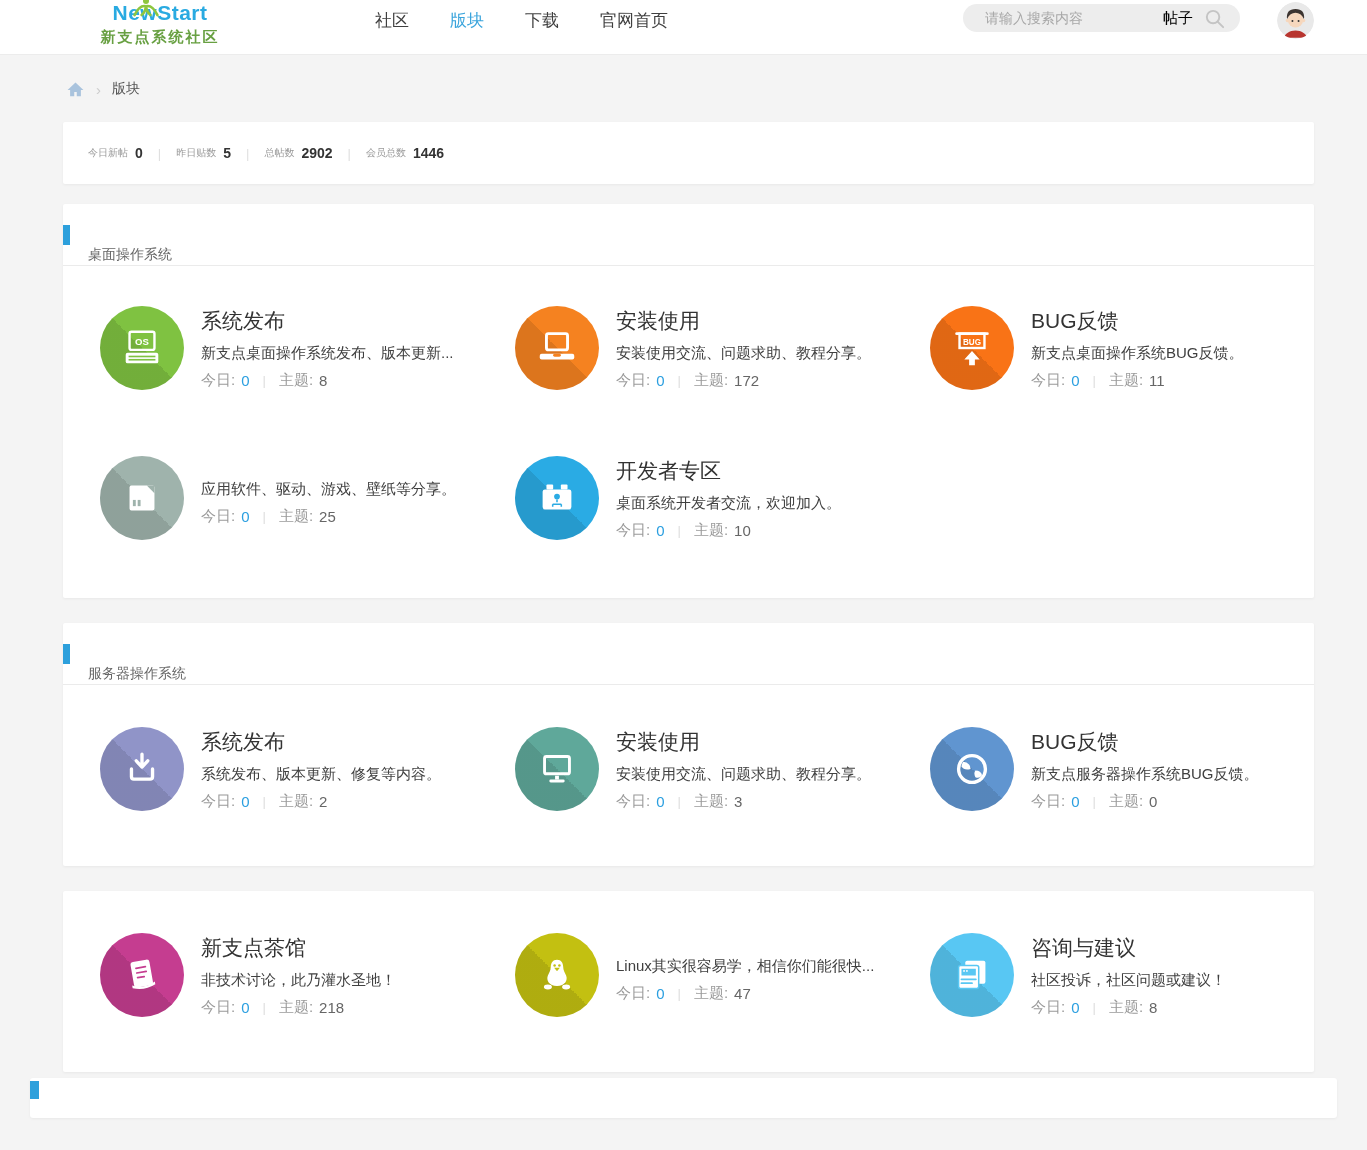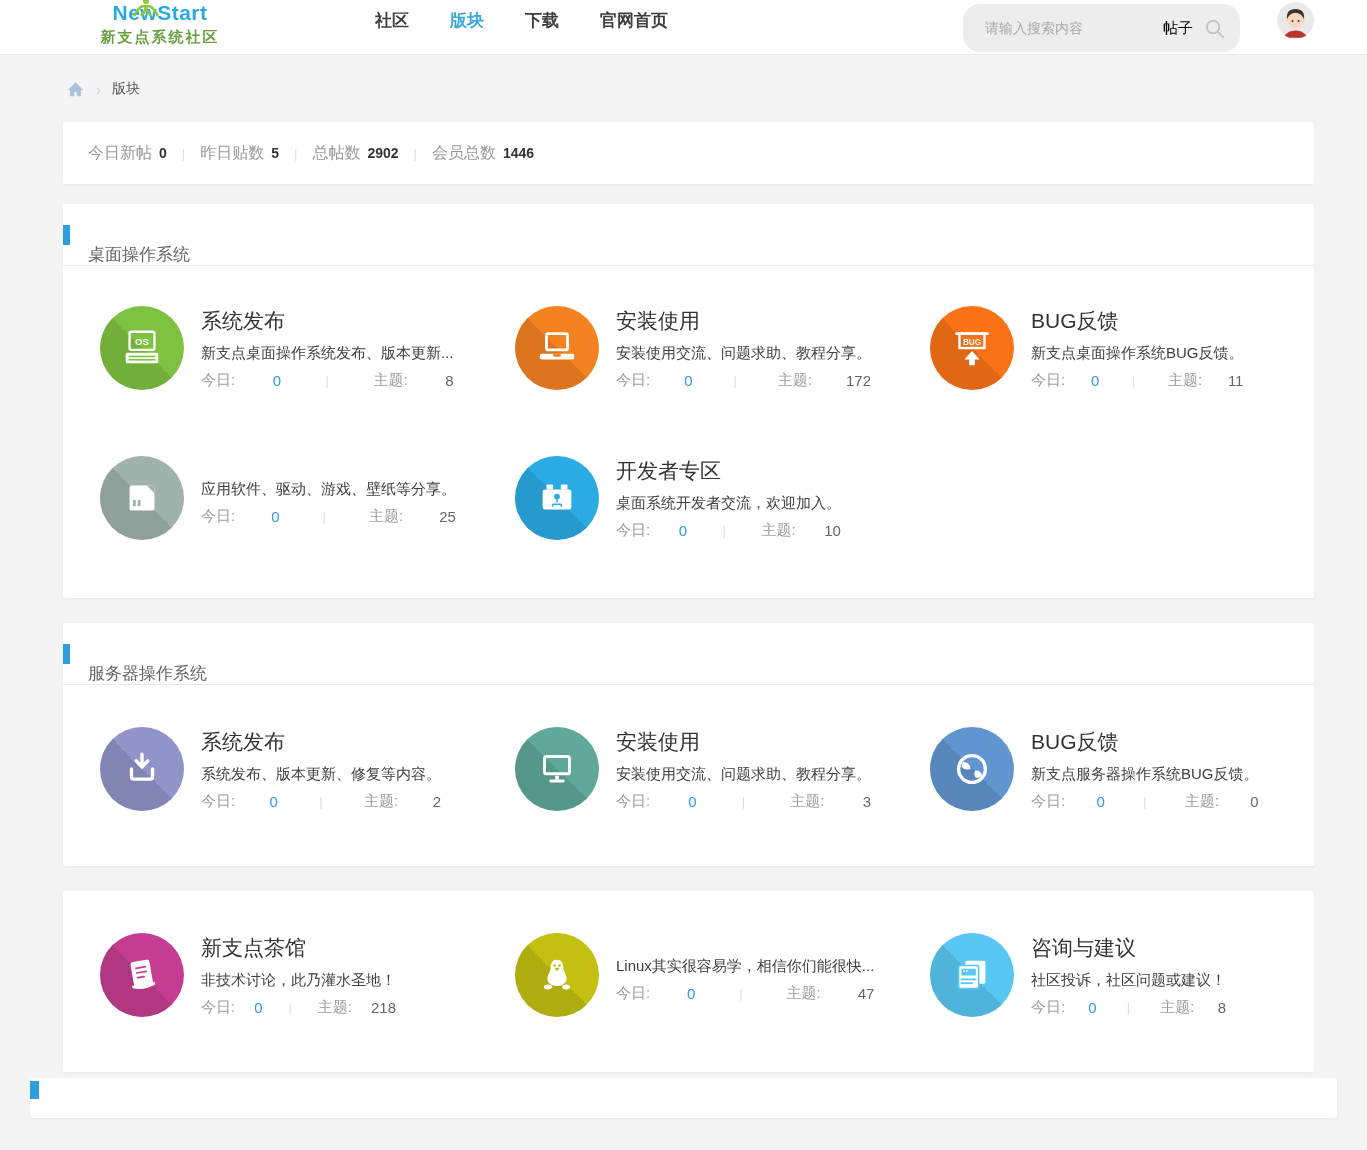--- a/index.html
+++ b/index.html
@@ -8,69 +8,69 @@
     background:#f4f4f4;
     font-family:"Liberation Sans","DejaVu Sans",sans-serif;
     overflow:hidden; position:relative;
   }
   
   .hdr { position:relative; height:55px; background:#fff; border-bottom:1px solid #ececec; }
   .logo { position:absolute; left:85px; top:1px; width:150px; cursor:pointer; }
   .brand { font-size:21px; font-weight:bold; color:#29aae1; text-align:center; letter-spacing:.5px; position:relative; }
   .brand .fig { position:absolute; left:46px; top:-5px; }
   .logo .sub { font-size:15px; font-weight:bold; color:#68a042; letter-spacing:2px; margin-top:3px; text-align:center; }
-  .nav { position:absolute; left:375px; top:0; height:40px; display:flex; align-items:center; gap:41px;font-weight:bold; }
+  .nav { position:absolute; left:375px; top:0; height:40px; display:flex; align-items:center; gap:41px; }
   .nav .ni { font-size:17px; color:#3f3f3f; cursor:pointer; }
   .nav .ni.active { color:#3aa4dc; }
-  .srch { position:absolute; left:963px; top:4px; width:277px; height:48px; background:#ededed;
+  .srch { position:absolute; left:963px; top:4px; width:277px; height:28px; background:#ededed;
           border-radius:17px; display:flex; align-items:center; padding:0 14px 0 22px; }
   .srch input { flex:1; border:none; background:transparent; outline:none; font-size:14px; color:#333;
           font-family:inherit; min-width:0; }
   .srch input::placeholder { color:#a8a8a8; }
   .srch .scope { font-size:15px; color:#000000; margin:0 10px 0 6px; cursor:pointer; white-space:nowrap; }
   .srch .mag { cursor:pointer; display:flex; align-items:center; }
   .avatar { position:absolute; left:1277px; top:2px; width:37px; height:37px; border-radius:50%;
           overflow:hidden; cursor:pointer; }
   
   .crumbs { padding:24px 0 0 66px; height:44px; display:flex; align-items:center; gap:11px; }
   .crumbs .sep { color:#ccc; font-size:15px; }
   .crumbs .cur { color:#555; font-size:14px; cursor:pointer; }
   .home { display:flex; align-items:center; cursor:pointer; }
   
   .statbar { margin:23px 0 0 63px; width:1251px; height:62px; background:#fff; border-radius:2px;
           box-shadow:0 1px 3px rgba(0,0,0,.05); display:flex; align-items:center; padding-left:25px; }
-  .statbar .sl { color:#9a9a9a; font-size:16px; }
+  .statbar .sl { color:#9a9a9a; font-size:10px; }
   .statbar .sv { color:#333; font-size:14px; font-weight:bold; margin-left:7px; }
   .statbar .ssep { color:#e0e0e0; margin:0 15px; font-size:13px; }
   
   .panel { margin:25px 0 0 63px; width:1251px; background:#fff; border-radius:2px;
           box-shadow:0 1px 3px rgba(0,0,0,.05); }
   .panel.first { margin-top:20px; }
   .phead { height:62px; display:flex; align-items:center; border-bottom:1px solid #ebebeb; position:relative; }
   .phead .bar { position:absolute; left:0; top:21px; width:7px; height:20px; background:#2da0dc; }
-  .phead .ptitle { margin-left:25px; font-size:17px; color:#666;margin-top:40px; }
+  .phead .ptitle { margin-left:25px; font-size:14px; color:#666;margin-top:40px; }
   .pbody { display:grid; grid-template-columns:415px 415px 414px; row-gap:66px;
           padding:40px 0 58px 37px; }
   .pbody.single { padding:42px 0 55px 37px; }
   
   .card { display:flex; align-items:center; cursor:pointer; }
   .ficon { width:84px; height:84px; border-radius:50%; flex:0 0 84px; position:relative;
           display:flex; align-items:center; justify-content:center; overflow:hidden; }
   .ficon::before { content:""; position:absolute; inset:0;
           background:linear-gradient(to bottom left, transparent 50%, rgba(0,0,0,.10) 50%); }
   .ficon svg { position:relative; z-index:1; }
   .bg-green{background:#7fc241} .bg-orange{background:#f58220} .bg-red{background:#f97316}
   .bg-sage{background:#9fb3ac} .bg-blue{background:#2aabe4} .bg-lavender{background:#9094c8}
   .bg-teal{background:#5fa89a} .bg-steel{background:#6095d0} .bg-magenta{background:#c53d90}
   .bg-olive{background:#c3c011} .bg-sky{background:#58c7f3}
   .meta { margin-left:17px; }
   .meta .title { font-size:21px; color:#333; }
   .meta .desc { font-size:15px; color:#404040; margin-top:7px; max-width:330px;
           line-height:21px; max-height:26px; overflow:hidden; }
-  .meta .fstats { font-size:15px; margin-top:8px; display:flex; align-items:center;justify-content:space-between; }
+  .meta .fstats { font-size:15px; margin-top:8px; display:flex; align-items:center; }
   .fstats .fl { color:#9a9a9a; }
   .fstats .fv { margin-left:6px; color:#666; }
   .fstats .fv.blue { color:#2b9fe0; }
   .fstats .fsep { color:#ddd; margin:0 13px; font-size:13px; }
   
   .nextpanel { margin:6px 0 0 30px; width:1307px; height:40px; background:#fff; border-radius:3px;
           position:relative; box-shadow:0 1px 3px rgba(0,0,0,.05); }
   .nextpanel .bar { position:absolute; left:0; top:3px; width:9px; height:18px; background:#2da0dc; }
 </style>
 </head>

